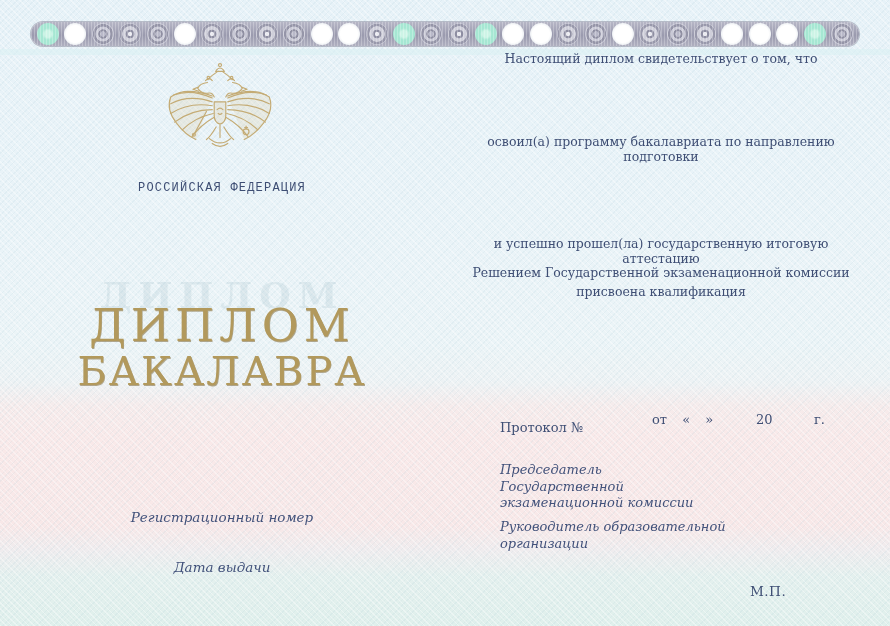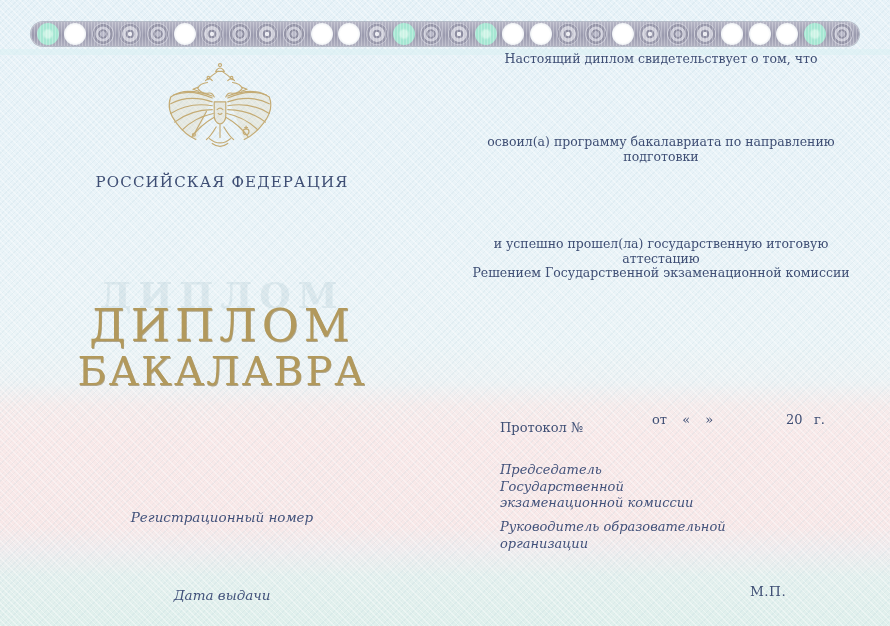--- a/index.html
+++ b/index.html
@@ -38,41 +38,41 @@
     background:repeating-linear-gradient(90deg, rgba(255,255,255,0.25) 0 1px, transparent 1px 3px);
     pointer-events:none;
   }
   .bc{width:22px;height:22px;border-radius:50%;flex:0 0 auto;}
   .bc-gray{background:radial-gradient(circle,#b9b9c9 0 16%,#8f8fa2 20% 28%,#c9c9d6 32% 46%,#9595a8 50% 62%,#c6c6d4 66% 100%);}
   .bc-grayring{background:radial-gradient(circle,#eaeaf0 0 12%,#8e8ea2 16% 26%,#cfcfda 30% 48%,#9898ab 52% 64%,#c2c2d0 68% 100%);}
   .bc-white{background:radial-gradient(circle,#ffffff 0 55%,#eef1f4 70%,#d6dae2 100%);}
   .bc-teal{background:radial-gradient(circle,#cdf4e6 0 22%,#a6e7d3 38% 70%,#8edbc6 100%);}
   .band-under{top:49px;left:0;width:890px;height:6px;background:rgba(216,241,243,0.55);}
 
-  .country{top:173px;font-size:15px;letter-spacing:1.2px;}
+  .country{top:181px;font-size:12px;letter-spacing:1.2px;font-family:Liberation Mono, monospace;}
   .watermark{top:274px;font-size:36px;letter-spacing:7px;color:rgba(128,166,180,0.16);font-weight:bold;}
   .title{color:#b2995c;text-shadow:0.6px 0.8px 0 rgba(125,102,52,0.55);font-weight:normal;}
   .title1{top:299px;font-size:45px;letter-spacing:5px;}
   .title2{top:348px;font-size:40px;letter-spacing:2px;}
   .doctype{top:471px;font-size:12.5px;letter-spacing:0.5px;}
   .ital{font-style:italic;color:#41517a;}
   .reglabel{top:509px;font-size:13.5px;}
-  .datelabel{top:559px;font-size:13.5px;margin-top:28px;}
+  .datelabel{top:559px;font-size:13.5px;}
 
   .rline{font-size:12.5px;}
   .statement{top:51px;}
   .program{top:134px;}
   .attestation{top:236px;}
   .commission{top:265px;}
   .qualification{top:284px;}
 
   .protokol{top:412px;font-size:13px;}
   .p-label{left:500px;margin-top:8px;}
   .p-ot{left:652px;word-spacing:11px;}
-  .p-year{left:786px;text-align:center;}
+  .p-year{left:756px;text-align:center;}
   .p-g{left:814px;}
 
   .sigblock{left:500px;font-size:13px;line-height:16.5px;}
   .sig1{top:462px;}
   .sig2{top:519px;}
   .sigblock span{display:block;}
   .stamp{left:750px;top:583px;font-size:13.5px;letter-spacing:0.5px;}
 
   .eagle{left:162px;top:60px;width:116px;height:104px;}
 </style>
@@ -168,20 +168,21 @@
   <div class="abs leftcol center watermark">ДИПЛОМ</div>
   <div class="abs leftcol center title title1">ДИПЛОМ</div>
   <div class="abs leftcol center title title2">БАКАЛАВРА</div>
   <div class="abs leftcol center ital reglabel">Регистрационный номер</div>
   <div class="abs leftcol center ital datelabel">Дата выдачи</div>
 
   <div class="abs rightcol center navy rline program">освоил(а) программу бакалавриата по направлению подготовки</div>
   <div class="abs rightcol center navy rline statement">Настоящий диплом свидетельствует о том, что</div>
   <div class="abs rightcol center navy rline attestation">и успешно прошел(ла) государственную итоговую аттестацию</div>
   <div class="abs rightcol center navy rline commission">Решением Государственной экзаменационной комиссии</div>
+  <div class="abs rightcol center navy rline qualification">присвоена квалификация</div>
 
   <span class="abs navy protokol p-label">Протокол №</span>
   <span class="abs navy protokol p-ot">от « »</span>
   <span class="abs navy protokol p-year">20</span>
   <span class="abs navy protokol p-g">г.</span>
 
   <div class="abs ital sigblock sig1">
     <span>Председатель</span>
     <span>Государственной</span>
     <span>экзаменационной комиссии</span>

